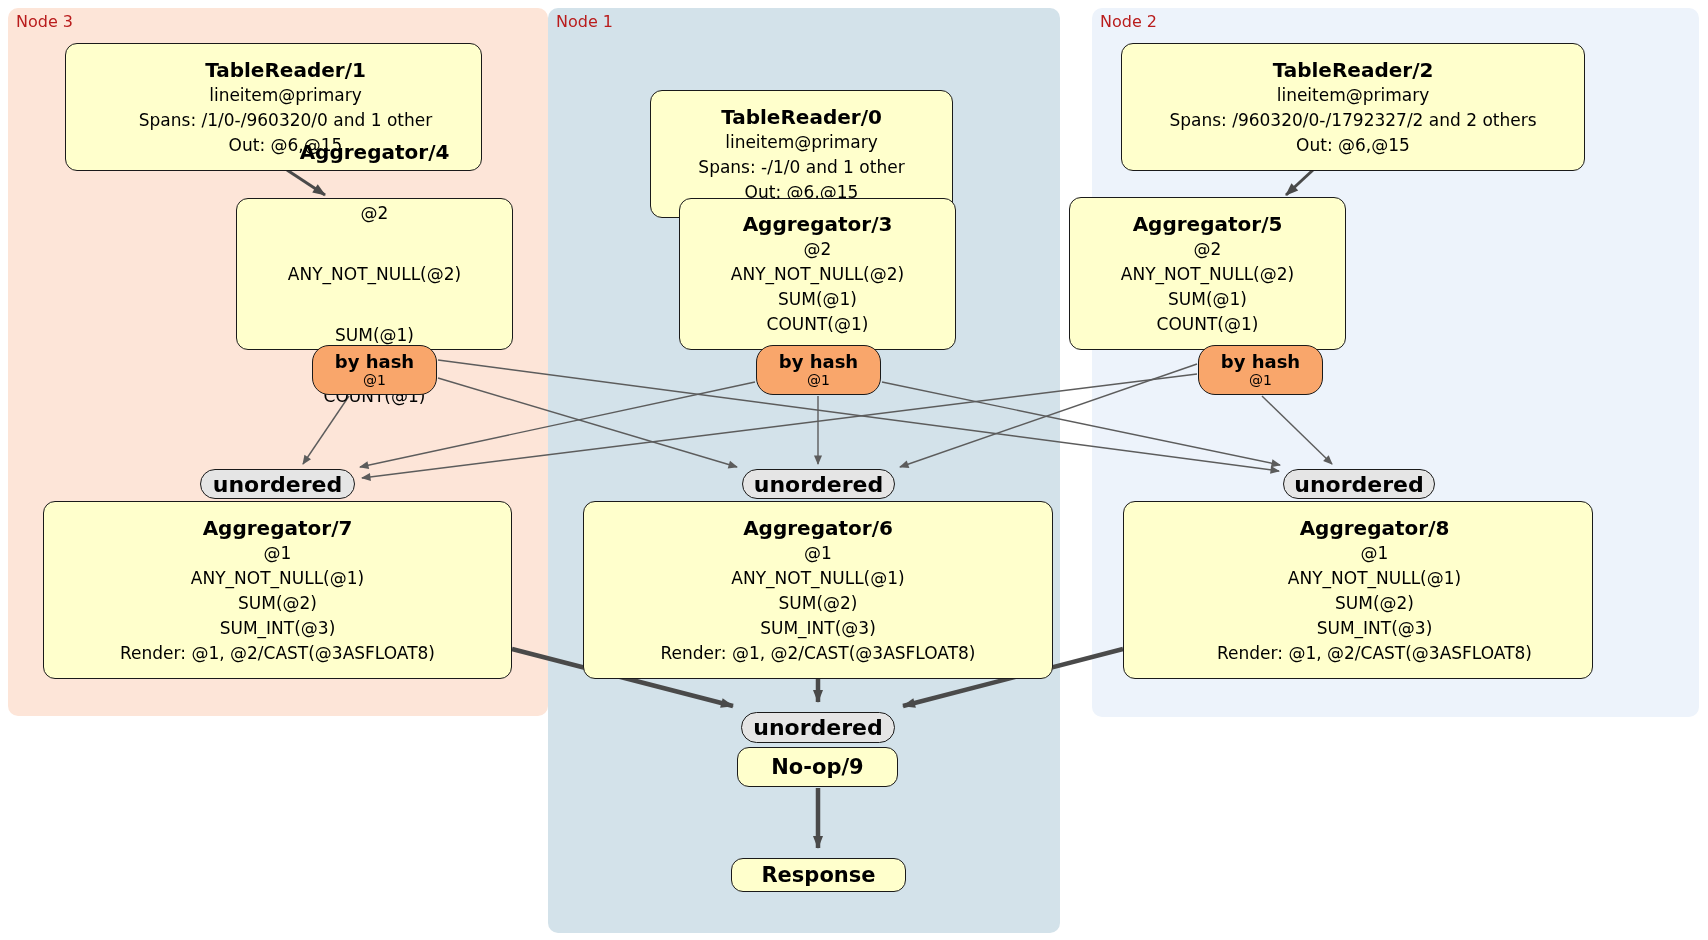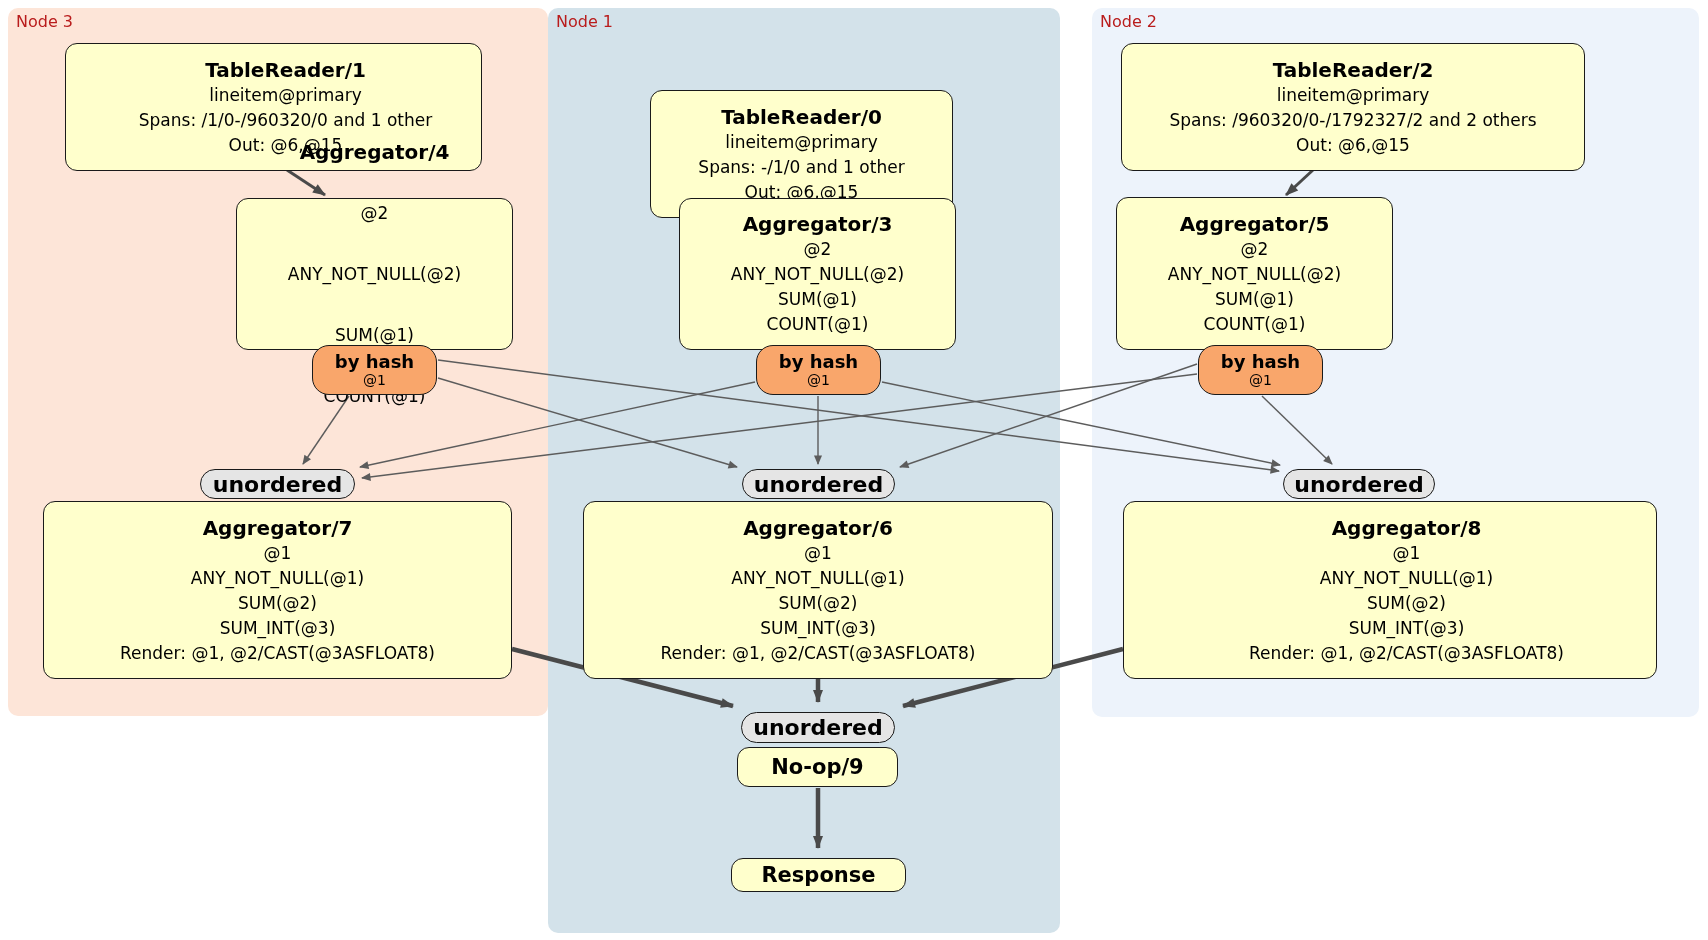--- a/index.html
+++ b/index.html
@@ -102,21 +102,21 @@
         <div class="box-line">SUM(@1)</div>
         <div class="box-line">COUNT(@1)</div>
       </div>
       <div class="box" style="left: 679px; top: 198px; width: 277px; height: 152px;">
         <div class="box-title">Aggregator/3</div>
         <div class="box-line">@2</div>
         <div class="box-line">ANY_NOT_NULL(@2)</div>
         <div class="box-line">SUM(@1)</div>
         <div class="box-line">COUNT(@1)</div>
       </div>
-      <div class="box" style="left: 1116px; top: 197px; width: 277px; height: 153px;">
+      <div class="box" style="left: 1069px; top: 197px; width: 277px; height: 153px;">
         <div class="box-title">Aggregator/5</div>
         <div class="box-line">@2</div>
         <div class="box-line">ANY_NOT_NULL(@2)</div>
         <div class="box-line">SUM(@1)</div>
         <div class="box-line">COUNT(@1)</div>
       </div>
       <div class="box" style="left: 43px; top: 501px; width: 469px; height: 178px;">
         <div class="box-title">Aggregator/7</div>
         <div class="box-line">@1</div>
         <div class="box-line">ANY_NOT_NULL(@1)</div>
@@ -125,21 +125,21 @@
         <div class="box-line">Render: @1, @2/CAST(@3ASFLOAT8)</div>
       </div>
       <div class="box" style="left: 583px; top: 501px; width: 470px; height: 178px;">
         <div class="box-title">Aggregator/6</div>
         <div class="box-line">@1</div>
         <div class="box-line">ANY_NOT_NULL(@1)</div>
         <div class="box-line">SUM(@2)</div>
         <div class="box-line">SUM_INT(@3)</div>
         <div class="box-line">Render: @1, @2/CAST(@3ASFLOAT8)</div>
       </div>
-      <div class="box" style="left: 1123px; top: 501px; width: 534px; height: 178px; padding-left: 33px;">
+      <div class="box" style="left: 1123px; top: 501px; width: 470px; height: 178px; padding-left: 33px;">
         <div class="box-title">Aggregator/8</div>
         <div class="box-line">@1</div>
         <div class="box-line">ANY_NOT_NULL(@1)</div>
         <div class="box-line">SUM(@2)</div>
         <div class="box-line">SUM_INT(@3)</div>
         <div class="box-line">Render: @1, @2/CAST(@3ASFLOAT8)</div>
       </div>
       <div class="box box-solo" style="left: 737px; top: 747px; width: 161px; height: 40px;">
         <div class="box-title">No-op/9</div>
       </div>

